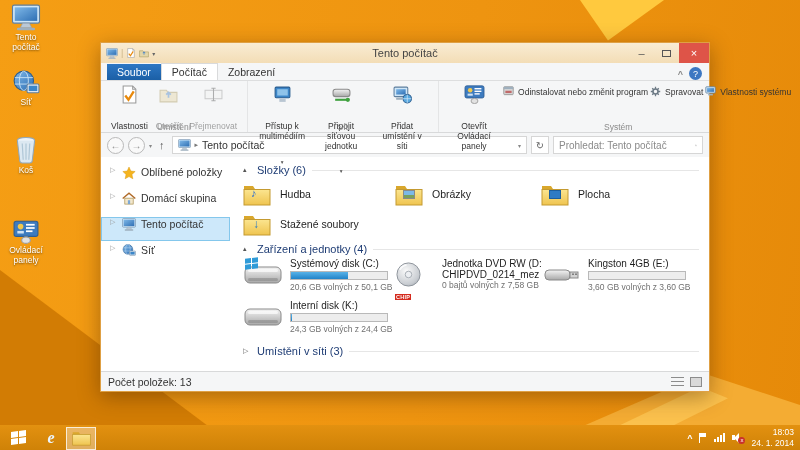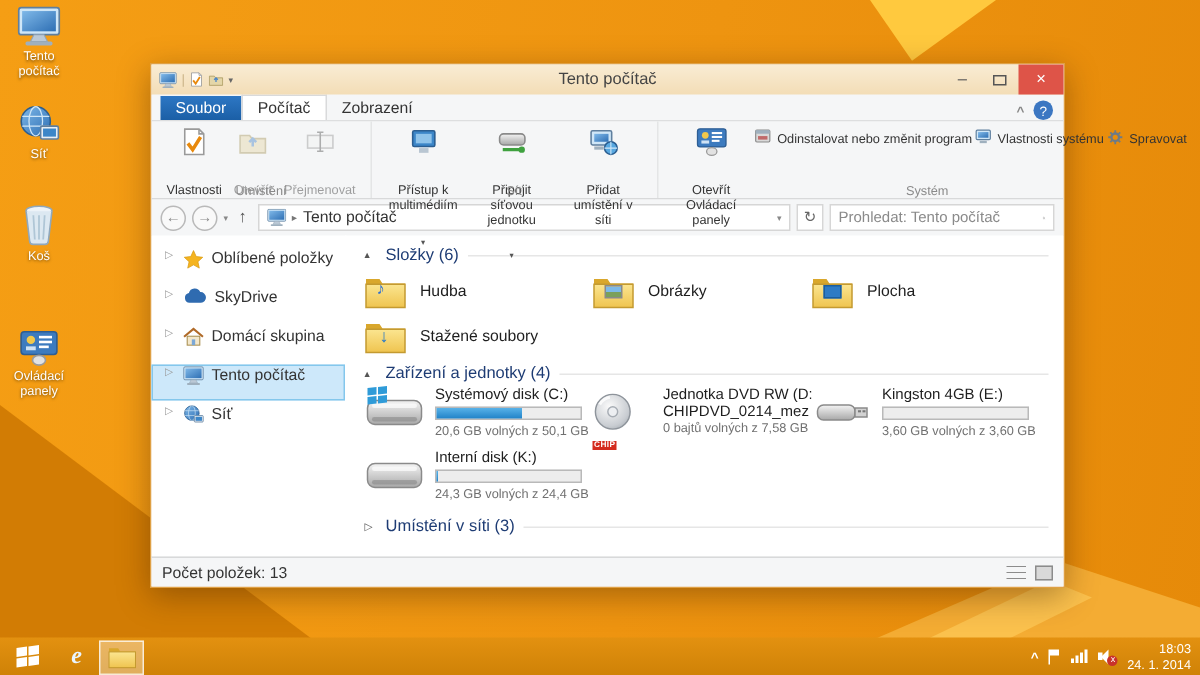--- a/index.html
+++ b/index.html
@@ -373,29 +373,29 @@
       </div>
       <div class="smallcol">
         <div class="smallbtn">
           <svg class="ic" width="11" height="11">
               <use href="#i-uninst"></use>
             </svg>
           <span>Odinstalovat nebo změnit program</span>
         </div>
         <div class="smallbtn">
           <svg class="ic" width="11" height="11">
+              <use href="#i-manage"></use>
+            </svg>
+          <span>Spravovat</span>
+        </div>
+        <div class="smallbtn">
+          <svg class="ic" width="11" height="11">
               <use href="#i-sysprops"></use>
             </svg>
           <span>Vlastnosti systému</span>
-        </div>
-        <div class="smallbtn">
-          <svg class="ic" width="11" height="11">
-              <use href="#i-manage"></use>
-            </svg>
-          <span>Spravovat</span>
         </div>
       </div>
       <div class="rgroup-label">Systém</div>
     </div>
   </div>
 
   <div class="addr">
     <span class="navbtn">←</span>
     <span class="navbtn">→</span>
     <span class="tinycaret">▾</span>
@@ -422,27 +422,20 @@
     <div class="navpane">
       <div class="nitem">
         <span class="exp">▷</span>
         <svg class="ic" width="14" height="14">
             <use href="#i-star"></use>
           </svg>
         <span>Oblíbené položky</span>
       </div>
       <div class="nitem">
         <span class="exp">▷</span>
-        <svg class="ic" width="16" height="11">
-            <use href="#i-cloud"></use>
-          </svg>
-        <span>SkyDrive</span>
-      </div>
-      <div class="nitem">
-        <span class="exp">▷</span>
         <svg class="ic" width="14" height="13">
             <use href="#i-house"></use>
           </svg>
         <span>Domácí skupina</span>
       </div>
       <div class="nitem nitem-sel">
         <span class="exp">▷</span>
         <svg class="ic" width="14" height="13">
             <use href="#i-pc"></use>
           </svg>

